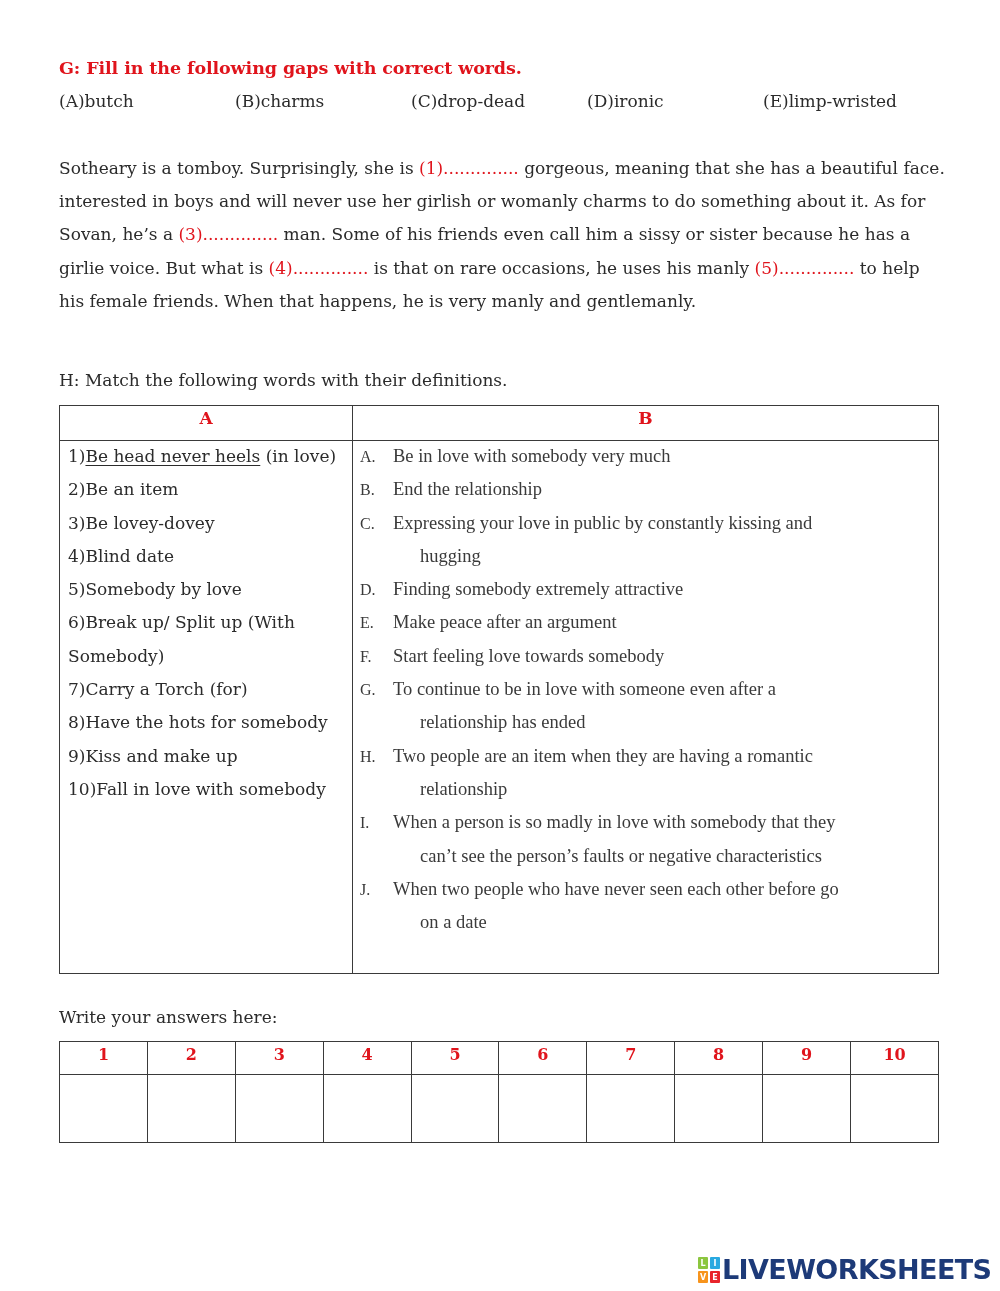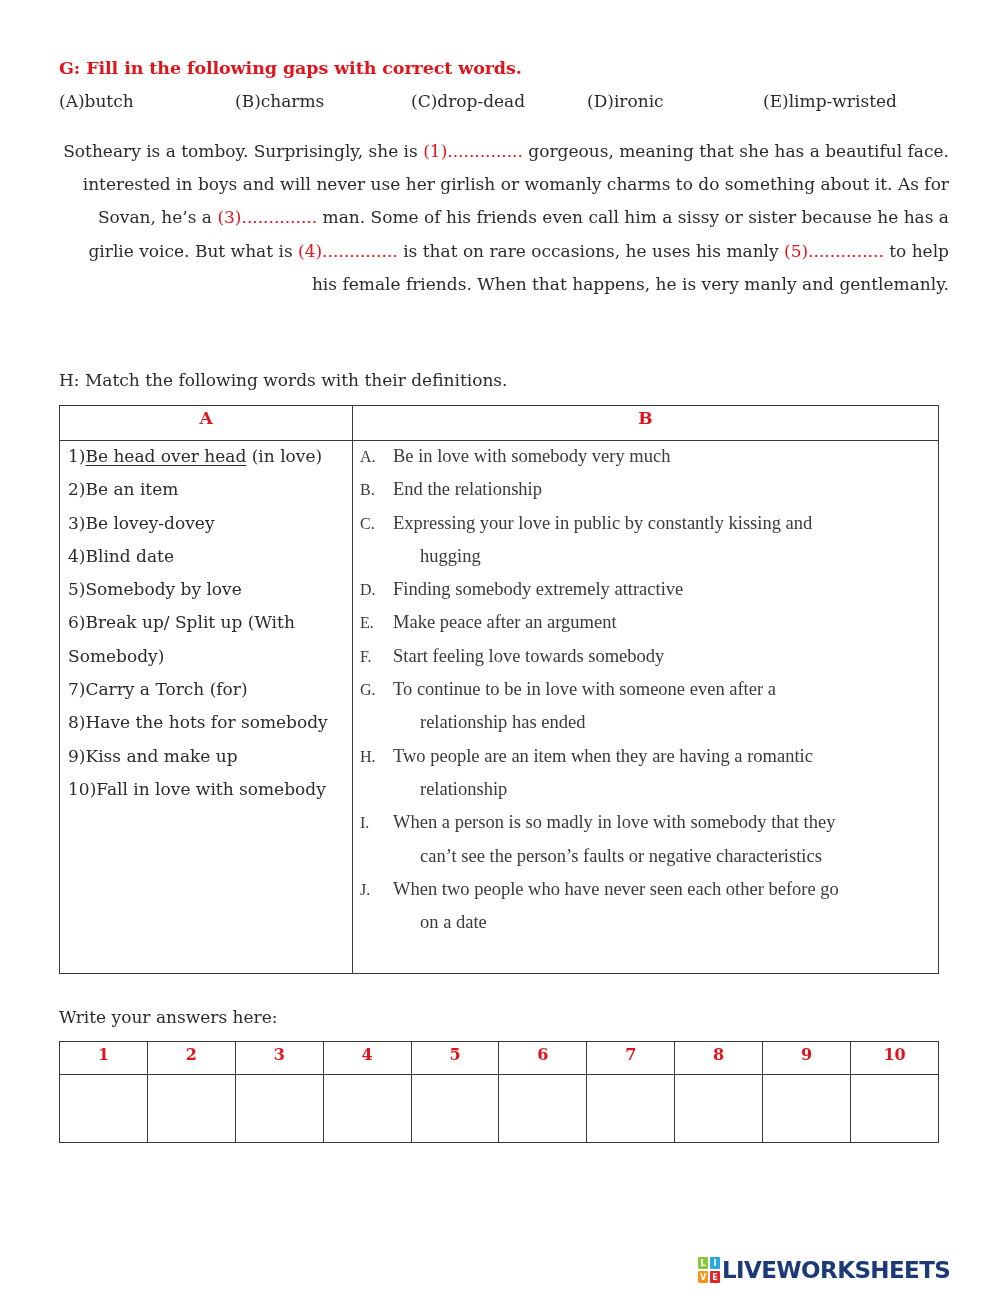--- a/index.html
+++ b/index.html
@@ -40,26 +40,25 @@
       font-size: 17px;
       color: #2b2b2b;
       padding-left: 12px;
     }
     .options .opt {
       position: absolute;
       white-space: nowrap;
     }
     .passage {
       position: absolute;
-      left: 59px; top: 135px;
+      left: 59px; top: 152px;
       width: 890px;
       font-size: 17px;
       line-height: 33.2px;
       color: #2b2b2b;
-      text-align: right;
     }
     .passage .line {
       display: block;
       white-space: nowrap;
       height: 33.2px;
     }
     .gap { color: #e0141c; }
 
     
     .h-title {
@@ -189,21 +188,21 @@
       justify-content: center;
       font-family: "DejaVu Sans", sans-serif;
       font-weight: bold;
       font-size: 8px;
       color: #ffffff;
       border-radius: 1px;
     }
     .logo-text {
       font-family: "DejaVu Sans", sans-serif;
       font-weight: bold;
-      font-size: 23px;
+      font-size: 27px;
       color: #1d3a78;
       letter-spacing: -0.6px;
       line-height: 30px;
     }
   </style>
 </head>
 <body>
 
 <div class="page">
 
@@ -227,21 +226,21 @@
 
   <div class="h-title">H: Match the following words with their definitions.</div>
 
   <div class="match-table">
     <div class="col-divider"></div>
     <div class="head-divider"></div>
     <div class="col-head a">A</div>
     <div class="col-head b">B</div>
 
     <div class="col-a">
-      <span class="row"><span>1)</span><span class="underline">Be head over head</span><span> (in love)</span></span>
+      <span class="row"><span>1)</span><span class="underline">Be head never heels</span><span> (in love)</span></span>
       <span class="row"><span>2)</span><span>Be an item</span></span>
       <span class="row"><span>3)</span><span>Be lovey-dovey</span></span>
       <span class="row"><span>4)</span><span>Blind date</span></span>
       <span class="row"><span>5)</span><span>Somebody by love</span></span>
       <span class="row"><span>6)</span><span>Break up/ Split up (With</span></span>
       <span class="row">Somebody)</span>
       <span class="row"><span>7)</span><span>Carry a Torch (for)</span></span>
       <span class="row"><span>8)</span><span>Have the hots for somebody</span></span>
       <span class="row"><span>9)</span><span>Kiss and make up</span></span>
       <span class="row"><span>10)</span><span>Fall in love with somebody</span></span>

